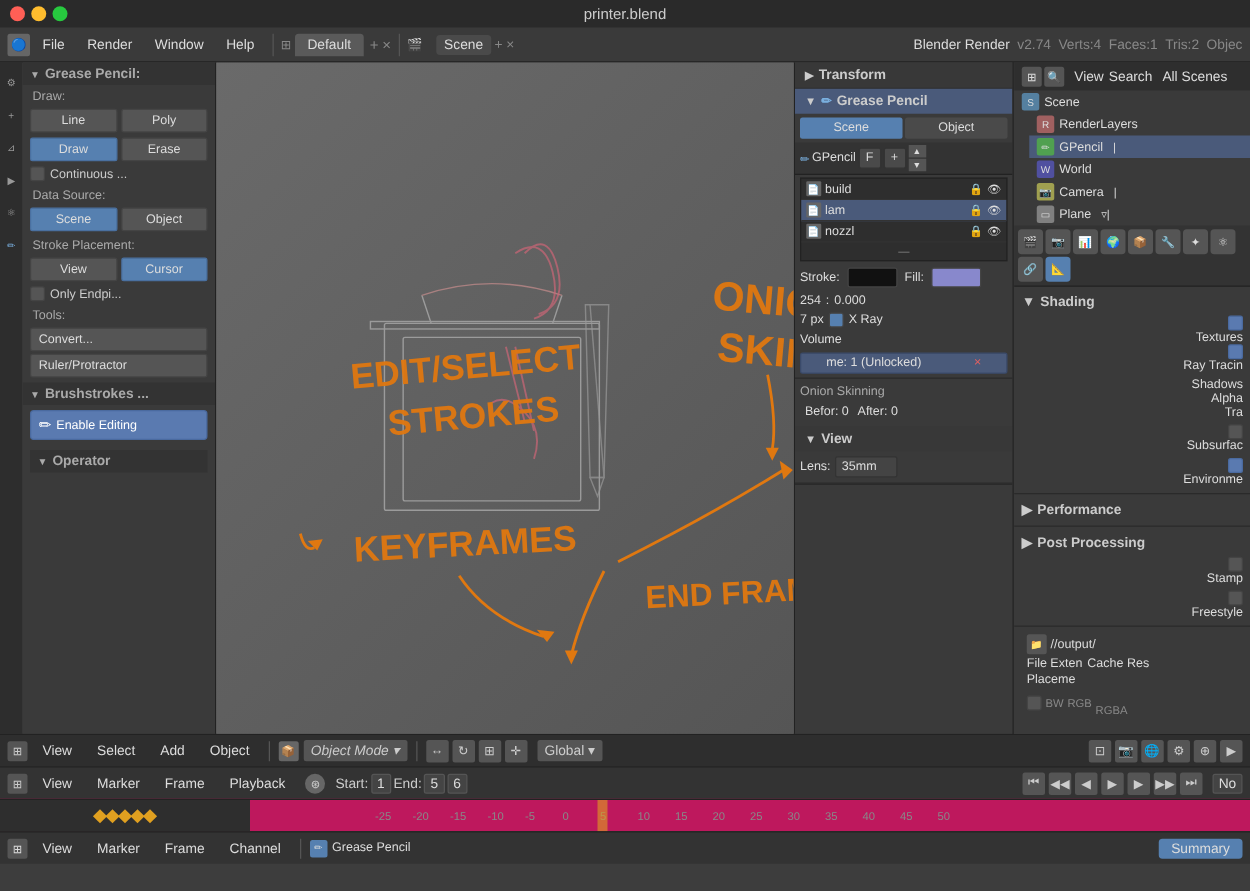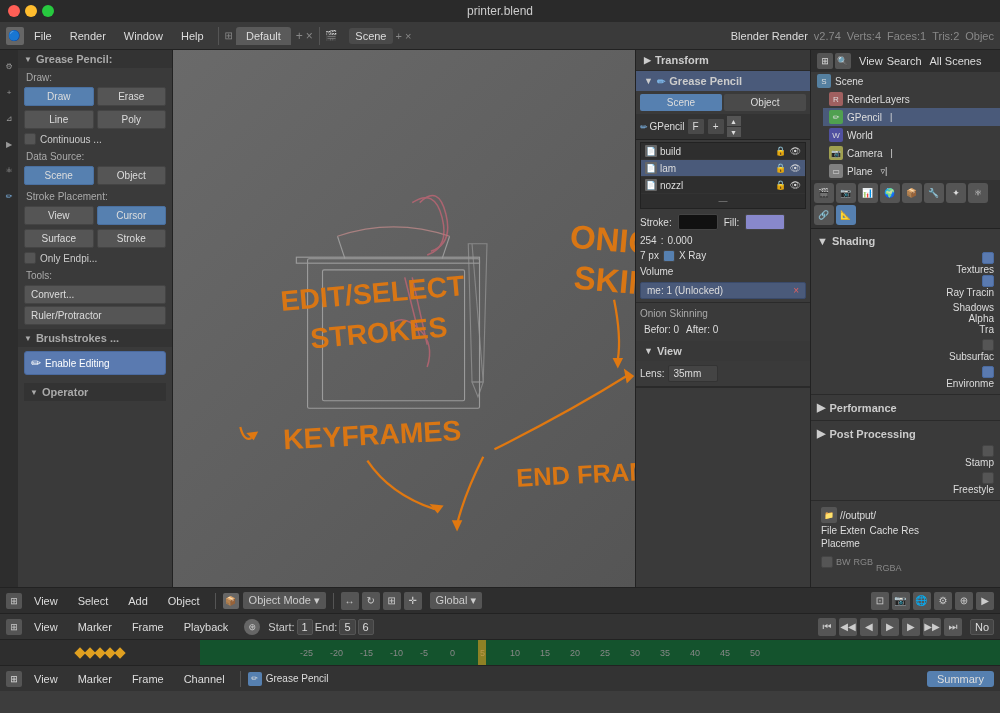--- a/index.html
+++ b/index.html
@@ -517,21 +517,21 @@
     }
     .onion-title {
       font-size: 10px;
       color: #aaa;
       padding: 2px 0;
     }
     .frame-tag {
       background: #4a5a7a;
       border: 1px solid #3a4a6a;
       border-radius: 2px;
-      padding: 2px 6px;
+      padding: 2px 20px;
       font-size: 10px;
       display: flex;
       align-items: flex-end;
       justify-content: space-between;
     }
     .frame-x { color: #e06060; cursor: pointer; }
 
     .view-panel {
       padding: 4px;
     }
@@ -600,46 +600,42 @@
 
     <div class="left-sidebar">
       <div class="sidebar-section-title">
         <span class="triangle">▼</span>
         <span>Grease Pencil:</span>
       </div>
 
       <div class="sidebar-inner">
         <div class="tool-label">Draw:</div>
         <div class="tool-row">
+          <div class="tool-btn">Line</div>
+          <div class="tool-btn">Poly</div>
+        </div>
+        <div class="tool-row">
           <div class="tool-btn active">Draw</div>
           <div class="tool-btn">Erase</div>
-        </div>
-        <div class="tool-row">
-          <div class="tool-btn">Line</div>
-          <div class="tool-btn">Poly</div>
         </div>
         <div class="checkbox-row">
           <div class="checkbox"></div>
           <span>Continuous ...</span>
         </div>
 
         <div class="tool-label">Data Source:</div>
         <div class="tool-row">
           <div class="tool-btn active">Scene</div>
           <div class="tool-btn">Object</div>
         </div>
 
         <div class="tool-label">Stroke Placement:</div>
         <div class="tool-row">
           <div class="tool-btn">View</div>
           <div class="tool-btn active">Cursor</div>
-        </div>
-        <div class="tool-row">
-          <div class="tool-btn">Surface</div>
-          <div class="tool-btn">Stroke</div>
         </div>
         <div class="checkbox-row">
           <div class="checkbox"></div>
           <span>Only Endpi...</span>
         </div>
 
         <div class="tool-label">Tools:</div>
         <div class="full-btn">Convert...</div>
         <div class="full-btn">Ruler/Protractor</div>
 
@@ -964,21 +960,21 @@
 
 <div class="bottom-bar">
   <div style="width:16px;height:16px;background:#555;border-radius:2px;font-size:9px;display:flex;align-items:center;justify-content:center;">⊞</div>
   <div class="menu-item">View</div>
   <div class="menu-item">Select</div>
   <div class="menu-item">Add</div>
   <div class="menu-item">Object</div>
   <div class="separator"></div>
   <div style="display:flex;align-items:center;gap:4px;">
     <div style="width:16px;height:16px;background:#666;border-radius:2px;font-size:9px;display:flex;align-items:center;justify-content:center;">📦</div>
-    <div style="background:#555;padding:2px 6px;border-radius:2px;cursor:pointer;font-size:11px;">
+    <div style="background:#555;padding:2px 6px;border-radius:2px;cursor:pointer;font-size:11px;font-style:italic;">
       <span>Object Mode</span>
       <span>▾</span>
     </div>
   </div>
   <div class="separator"></div>
   <div style="display:flex;gap:3px;">
     <div class="playback-btn">↔</div>
     <div class="playback-btn">↻</div>
     <div class="playback-btn">⊞</div>
     <div class="playback-btn">✛</div>
@@ -1029,21 +1025,21 @@
     <div class="playback-btn">▶</div>
     <div class="playback-btn">▶</div>
     <div class="playback-btn">▶▶</div>
     <div class="playback-btn">⏭</div>
   </div>
   <div class="timecode-field" style="margin-left:4px;">
     <span>No</span>
   </div>
 </div>
 
-<div style="display:flex;height:26px;background:#14532d;border-top:1px solid #222;overflow:hidden;">
+<div style="display:flex;height:26px;background:#be185d;border-top:1px solid #222;overflow:hidden;">
   <div style="width:200px;background:#2e2e2e;display:flex;align-items:center;padding:0 6px;font-size:10px;flex-shrink:0;">
 
     <div style="display:flex;gap:2px;justify-content:center;width:100%;">
       <div style="width:8px;height:8px;background:#e0a020;transform:rotate(45deg);"></div>
       <div style="width:8px;height:8px;background:#e0a020;transform:rotate(45deg);"></div>
       <div style="width:8px;height:8px;background:#e0a020;transform:rotate(45deg);"></div>
       <div style="width:8px;height:8px;background:#e0a020;transform:rotate(45deg);"></div>
       <div style="width:8px;height:8px;background:#e0a020;transform:rotate(45deg);"></div>
     </div>
   </div>

